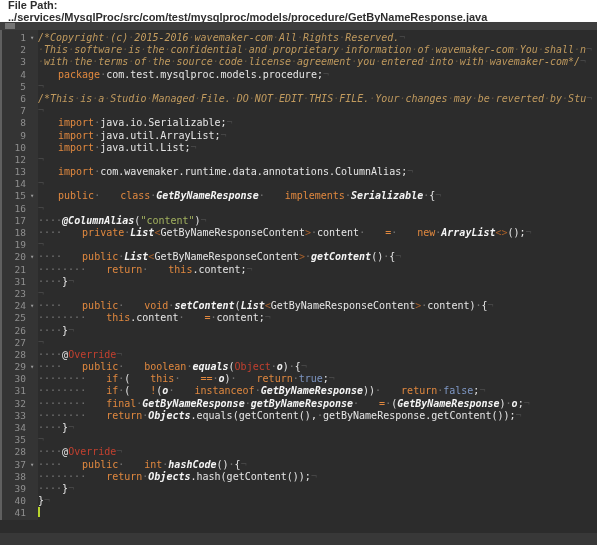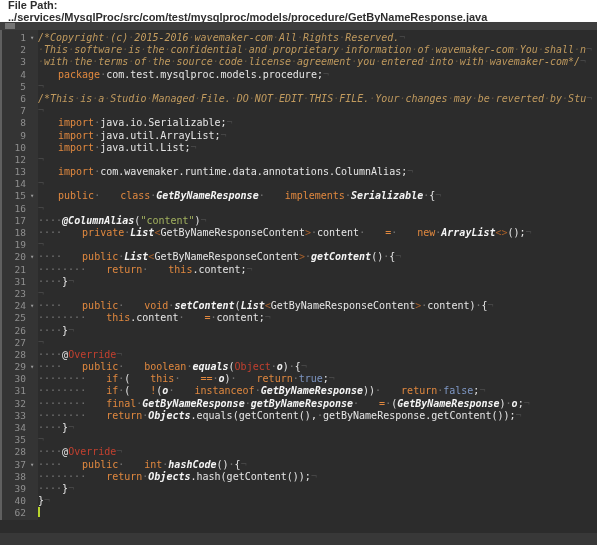--- a/index.html
+++ b/index.html
@@ -77,17 +77,17 @@
         <div class="line"><span class="gut">31</span><span class="fold"></span><span class="codecol"><span class="tok-pl"><span class="ws">········</span></span><span class="tok-kw">if</span><span class="tok-pl"><span class="ws">·</span>(</span><span class="tok-kw">!</span><span class="tok-pl">(</span><span class="tok-bd">o</span><span class="tok-pl"><span class="ws">·</span></span><span class="tok-kw">instanceof</span><span class="tok-pl"><span class="ws">·</span></span><span class="tok-bd">GetByNameResponse</span><span class="tok-pl">))<span class="ws">·</span></span><span class="tok-kw">return</span><span class="tok-pl"><span class="ws">·</span></span><span class="tok-bool">false</span><span class="tok-pl">;</span><span class="eol">¬</span></span></div>
         <div class="line"><span class="gut">32</span><span class="fold"></span><span class="codecol"><span class="tok-pl"><span class="ws">········</span></span><span class="tok-kw">final</span><span class="tok-pl"><span class="ws">·</span></span><span class="tok-bd">GetByNameResponse</span><span class="tok-pl"><span class="ws">·</span></span><span class="tok-bd">getByNameResponse</span><span class="tok-pl"><span class="ws">·</span></span><span class="tok-kw">=</span><span class="tok-pl"><span class="ws">·</span>(</span><span class="tok-bd">GetByNameResponse</span><span class="tok-pl">)<span class="ws">·</span></span><span class="tok-bd">o</span><span class="tok-pl">;</span><span class="eol">¬</span></span></div>
         <div class="line"><span class="gut">33</span><span class="fold"></span><span class="codecol"><span class="tok-pl"><span class="ws">········</span></span><span class="tok-kw">return</span><span class="tok-pl"><span class="ws">·</span></span><span class="tok-bd">Objects</span><span class="tok-pl">.equals(getContent(),<span class="ws">·</span>getByNameResponse.getContent());</span><span class="eol">¬</span></span></div>
         <div class="line"><span class="gut">34</span><span class="fold"></span><span class="codecol"><span class="tok-pl"><span class="ws">····</span>}</span><span class="eol">¬</span></span></div>
         <div class="line"><span class="gut">35</span><span class="fold"></span><span class="codecol"><span class="eol">¬</span></span></div>
         <div class="line"><span class="gut">28</span><span class="fold"></span><span class="codecol"><span class="tok-pl"><span class="ws">····</span>@</span><span class="tok-ann">Override</span><span class="eol">¬</span></span></div>
         <div class="line"><span class="gut">37</span><span class="fold">▾</span><span class="codecol"><span class="tok-pl"><span class="ws">····</span></span><span class="tok-kw">public</span><span class="tok-pl"><span class="ws">·</span></span><span class="tok-kw">int</span><span class="tok-pl"><span class="ws">·</span></span><span class="tok-bd">hashCode</span><span class="tok-pl">()<span class="ws">·</span>{</span><span class="eol">¬</span></span></div>
         <div class="line"><span class="gut">38</span><span class="fold"></span><span class="codecol"><span class="tok-pl"><span class="ws">········</span></span><span class="tok-kw">return</span><span class="tok-pl"><span class="ws">·</span></span><span class="tok-bd">Objects</span><span class="tok-pl">.hash(getContent());</span><span class="eol">¬</span></span></div>
         <div class="line"><span class="gut">39</span><span class="fold"></span><span class="codecol"><span class="tok-pl"><span class="ws">····</span>}</span><span class="eol">¬</span></span></div>
         <div class="line"><span class="gut">40</span><span class="fold"></span><span class="codecol"><span class="tok-pl">}</span><span class="eol">¬</span></span></div>
-        <div class="line"><span class="gut">62</span><span class="fold"></span><span class="codecol"><span class="caret"></span></span></div>
+        <div class="line"><span class="gut">41</span><span class="fold"></span><span class="codecol"><span class="caret"></span></span></div>
       </div>
     <div class="bottomband"></div>
   </div>
 </div>
 
 </body></html>

